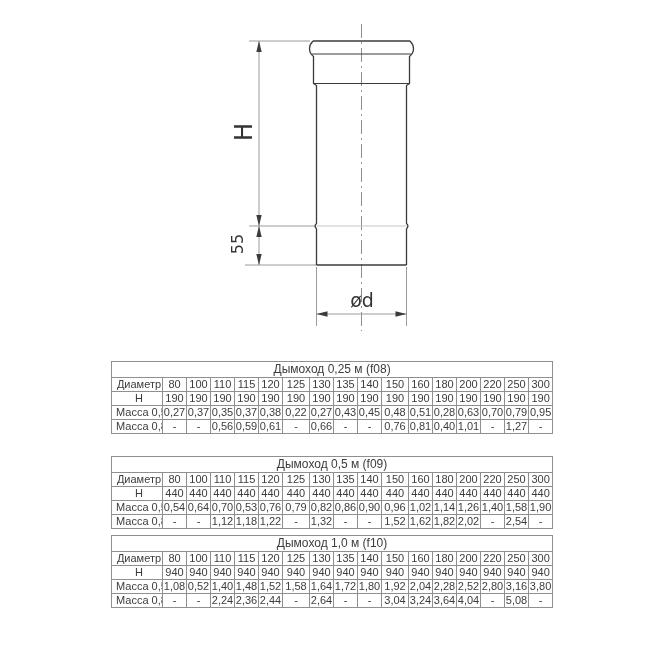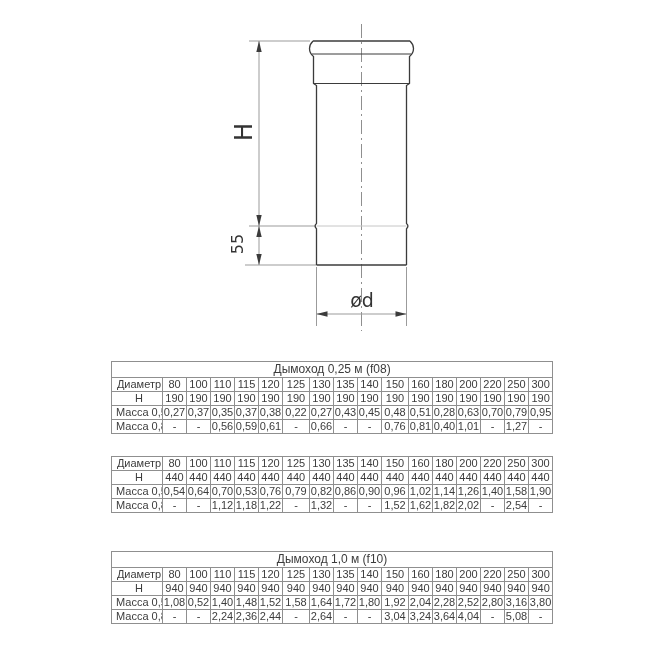--- a/index.html
+++ b/index.html
@@ -7,21 +7,21 @@
     position:relative;width:650px;height:650px;background:#ffffff;overflow:hidden;
     font-family:"Liberation Sans", sans-serif;
   }
   svg text{font-family:"DejaVu Sans","Liberation Sans",sans-serif;}
   .spec-table{
     position:absolute;left:111px;width:437px;
     border-collapse:collapse;table-layout:fixed;
     font-family:"Liberation Sans",sans-serif;
     font-size:11px;color:#3c3c3c;
   }
-  .t0{top:361px}.t1{top:456px}.t2{top:551px}
+  .t0{top:361px}.t1{top:456px}.t2{top:535px}
   .spec-table td{
     border:1px solid #8f8f8f;height:13px;line-height:13px;
     text-align:center;padding:0;white-space:nowrap;overflow:hidden;
   }
   .spec-table td.title-cell{height:15px;line-height:15px;font-size:12px;}
   .spec-table td.row-label{text-align:center;padding-left:4px;}
   col.cl{width:51px} col.cn{width:24px} col.cw{width:27px}
 </style>
 </head>
 <body>
@@ -190,20 +190,23 @@
           <col class="cw">
           <col class="cn">
           <col class="cn">
           <col class="cn">
           <col class="cn">
           <col class="cn">
           <col class="cn">
         </colgroup>
         <tbody>
           <tr>
+            <td colspan="17" class="title-cell">Дымоход 0,5 м (f09)</td>
+          </tr>
+          <tr>
             <td class="row-label">Диаметр</td>
             <td>80</td>
             <td>100</td>
             <td>110</td>
             <td>115</td>
             <td>120</td>
             <td>125</td>
             <td>130</td>
             <td>135</td>
             <td>140</td>

